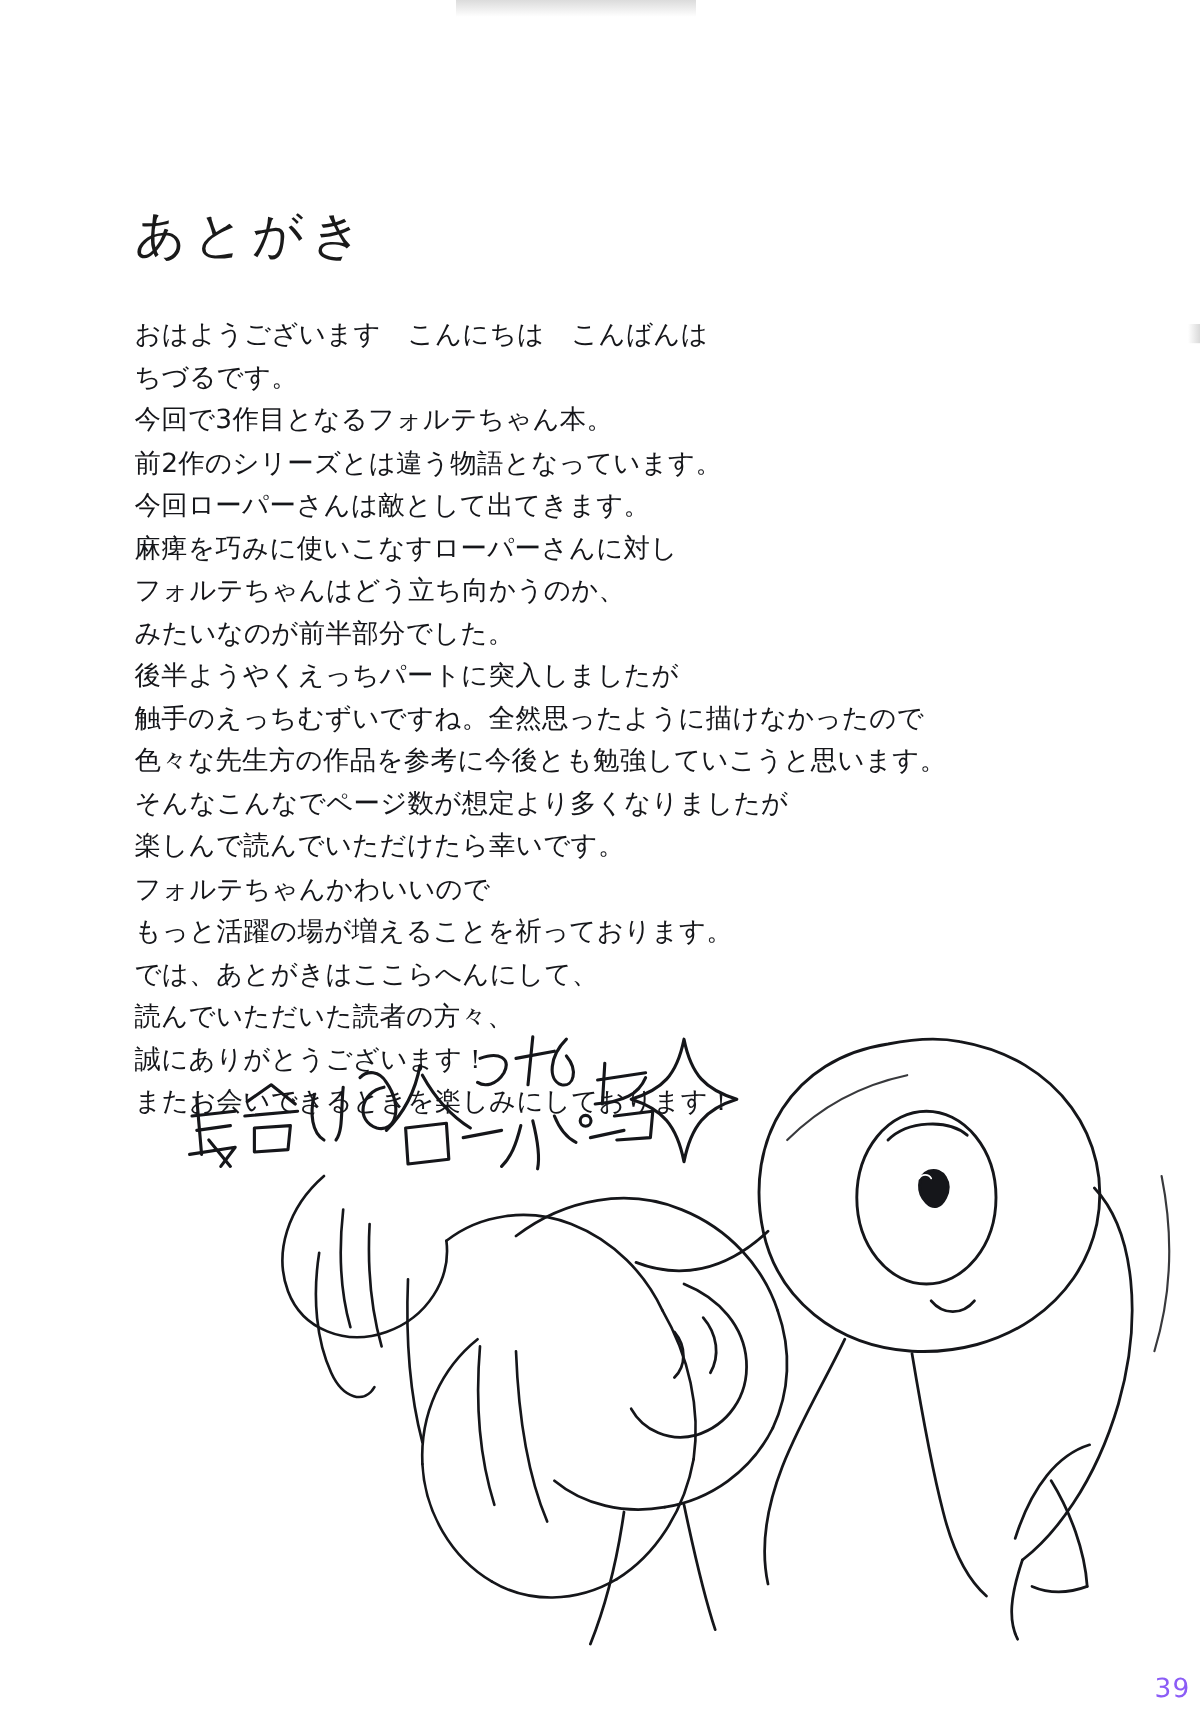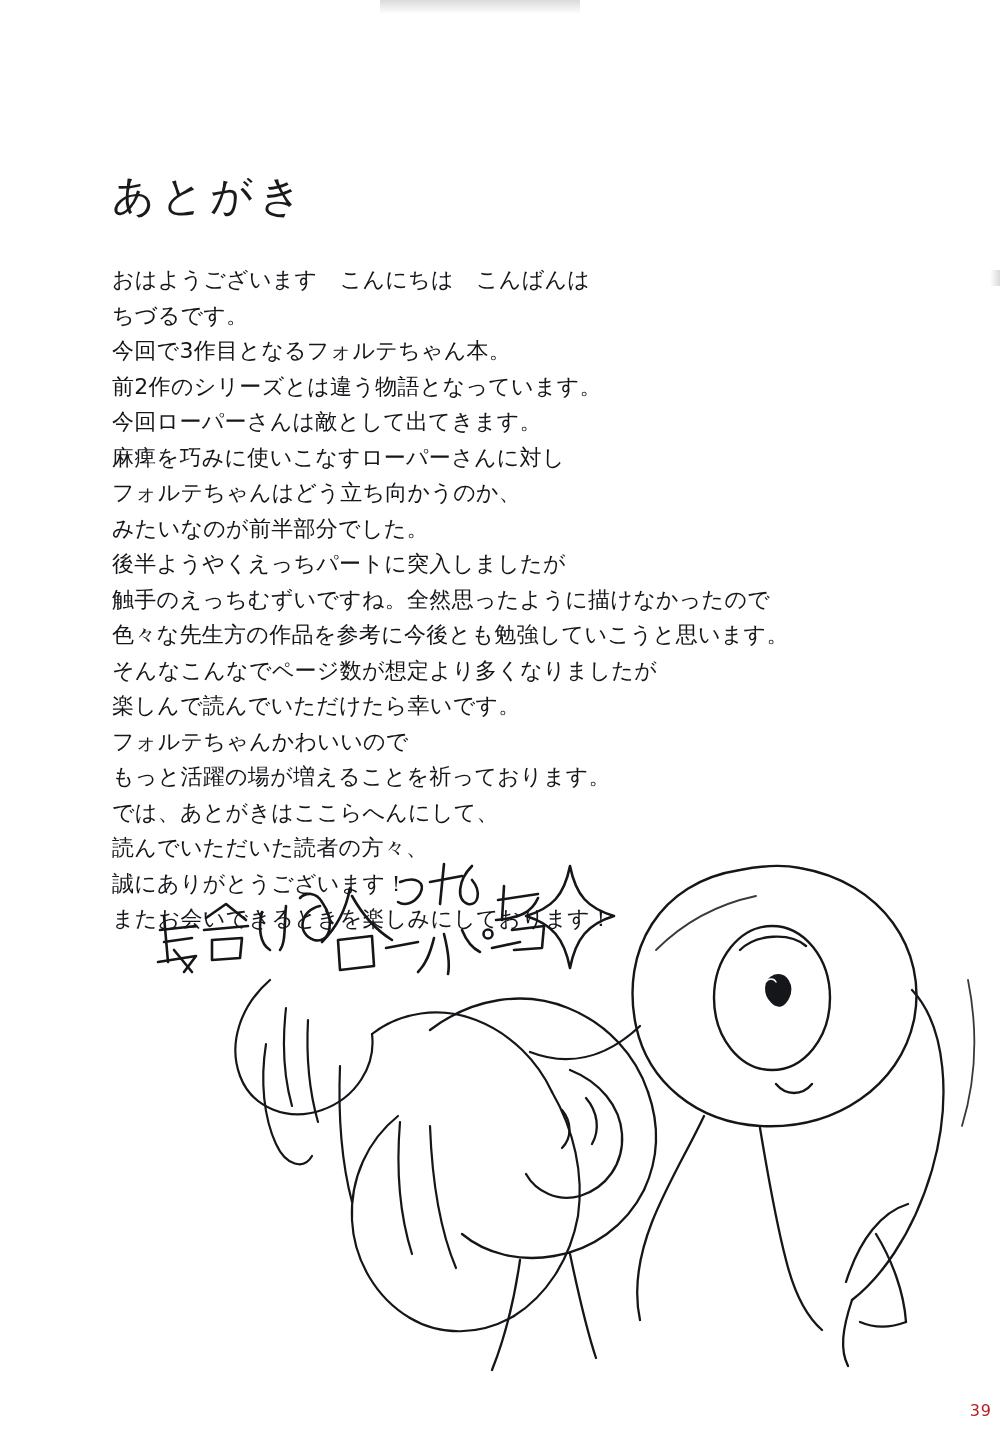--- a/index.html
+++ b/index.html
@@ -52,22 +52,22 @@
   .doodle-wrap svg {
     display: block;
     width: 880px;
     height: 560px;
   }
 
   .page-number {
     position: absolute;
     right: 8px;
     bottom: 16px;
-    font-size: 16px;
-    color: #b91c1c;
+    font-size: 22px;
+    color: #8b5cf6;
     font-family: "DejaVu Sans", sans-serif;
     letter-spacing: 1px;
   }
 
   .edge-smudge {
     position: absolute;
     left: 380px;
     top: 0px;
     width: 200px;
     height: 14px;

